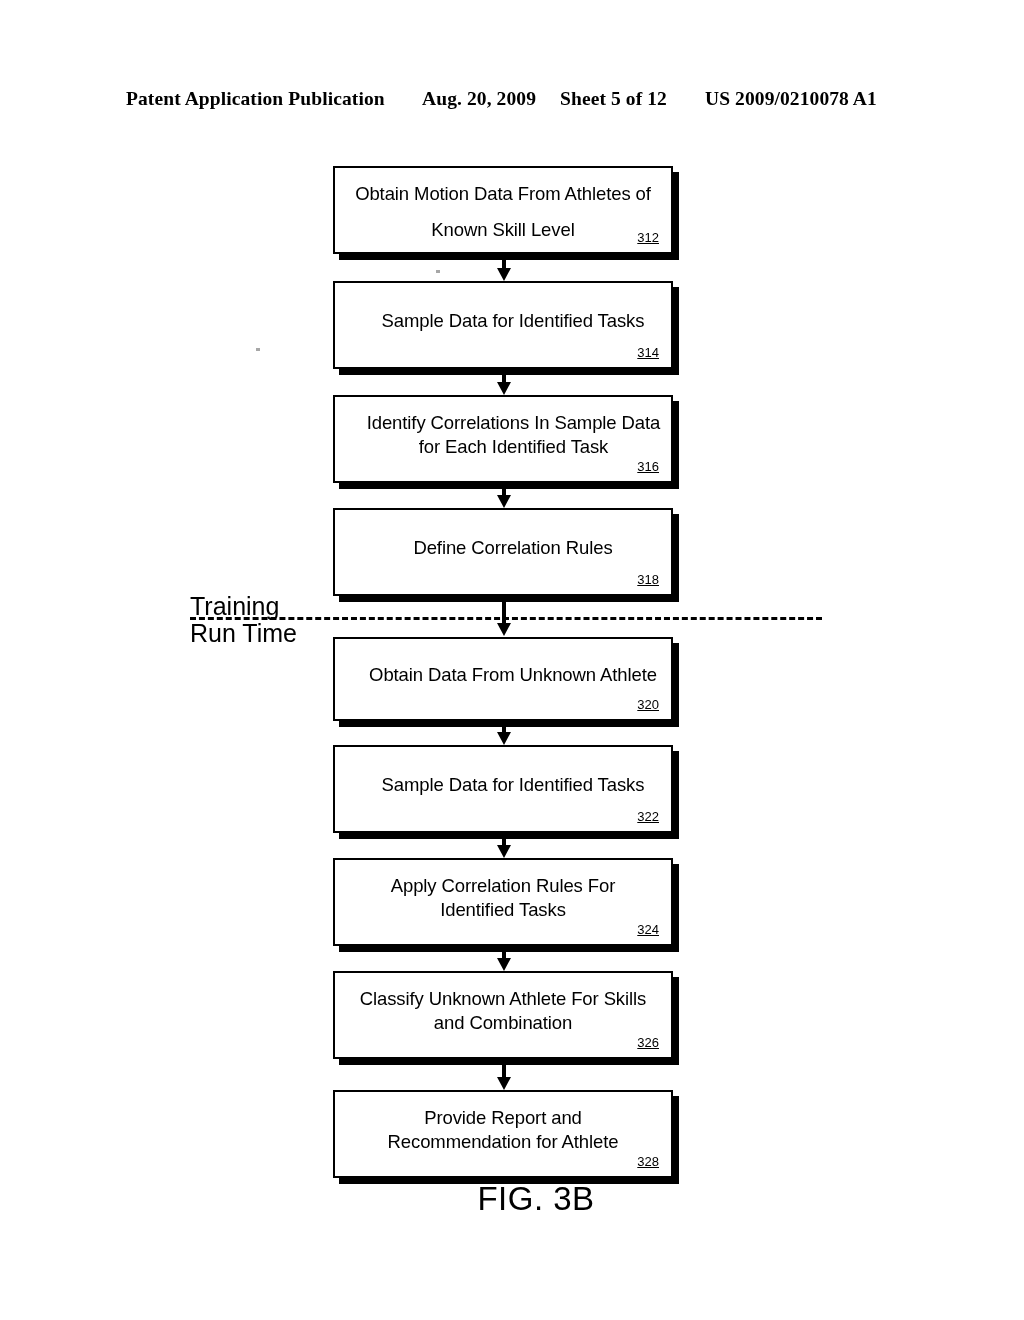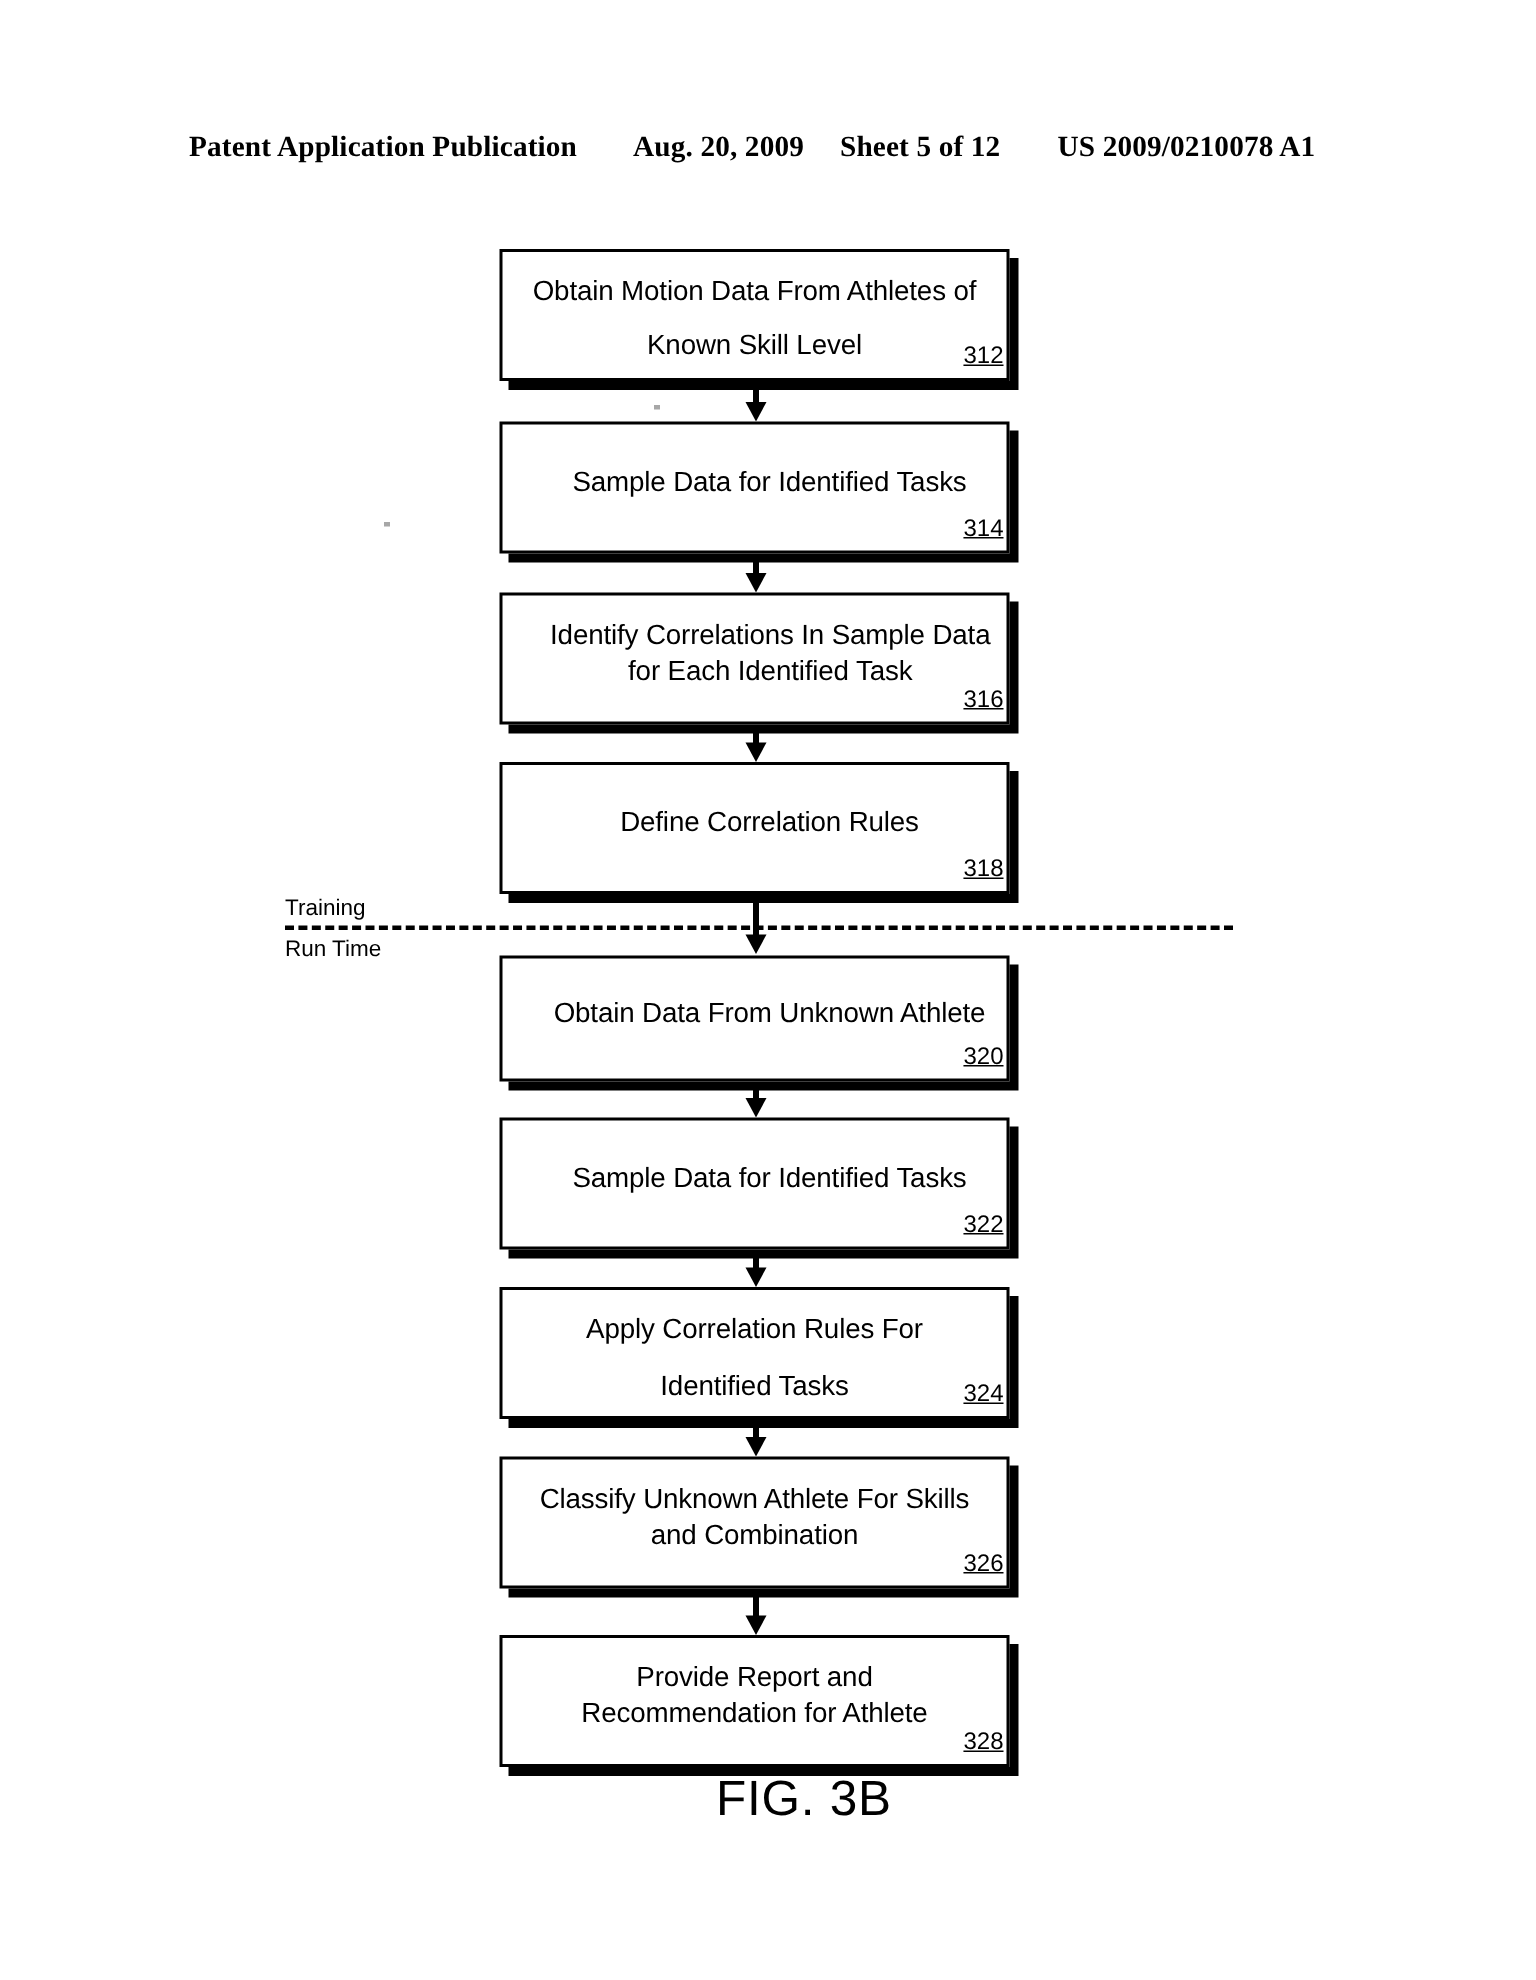--- a/index.html
+++ b/index.html
@@ -91,24 +91,24 @@
     letter-spacing: -0.1px;
     color: #000;
   }
   
   .proc-box.lines1 .proc-label { top: 26px; margin-left: 20px; }
   
   .proc-box.lines2 .proc-label { top: 14px; }
 
   .proc-ref {
     position: absolute;
-    right: 2px;
+    right: 12px;
     bottom: 5px;
     font-family: "Liberation Sans", sans-serif;
-    font-size: 16px;
+    font-size: 13px;
     line-height: 18px;
     text-decoration: underline;
     text-underline-offset: 1px;
     color: #000;
   }
 
   
   .arrow {
     position: absolute;
     left: 497px;
@@ -137,21 +137,21 @@
     left: 190px;
     top: 617px;
     width: 632px;
     height: 0;
     border-top: 3px dashed #000000;
   }
   .divider-label {
     position: absolute;
     left: 190px;
     font-family: "Liberation Sans", sans-serif;
-    font-size: 15px;
+    font-size: 25px;
     line-height: 22px;
     color: #000;
     white-space: nowrap;
   }
   .divider-label.above { top: 595px; }
   .divider-label.below { top: 622px; }
 
   
   .fig-caption {
     position: absolute;
@@ -265,21 +265,21 @@
   </div>
 
   <div class="arrow" style="top:835px; height:23px;">
     <div class="shaft" style="height:11px;"></div>
     <div class="head" style="top:10px;"></div>
   </div>
 
   <div class="proc-box lines2" style="top:858px; height:88px;">
     <div class="proc-inner">
       <div class="proc-label">Apply Correlation Rules For</div>
-      <div class="proc-label" style="top:52px;">Identified Tasks</div>
+      <div class="proc-label" style="top:38px;">Identified Tasks</div>
       <div class="proc-ref">324</div>
     </div>
   </div>
 
   <div class="arrow" style="top:948px; height:23px;">
     <div class="shaft" style="height:11px;"></div>
     <div class="head" style="top:10px;"></div>
   </div>
 
   <div class="proc-box lines2" style="top:971px; height:88px;">

